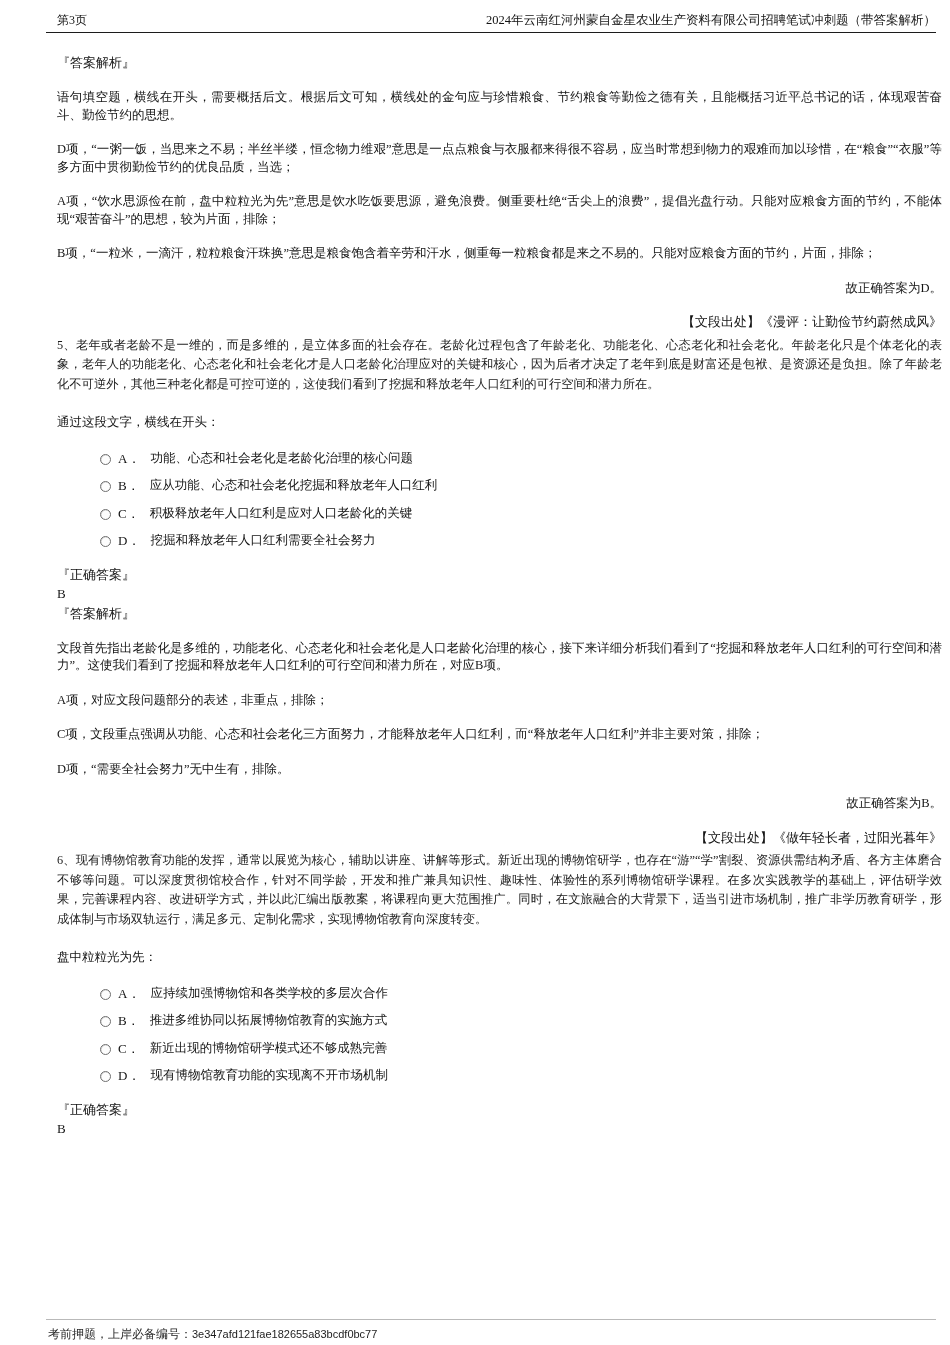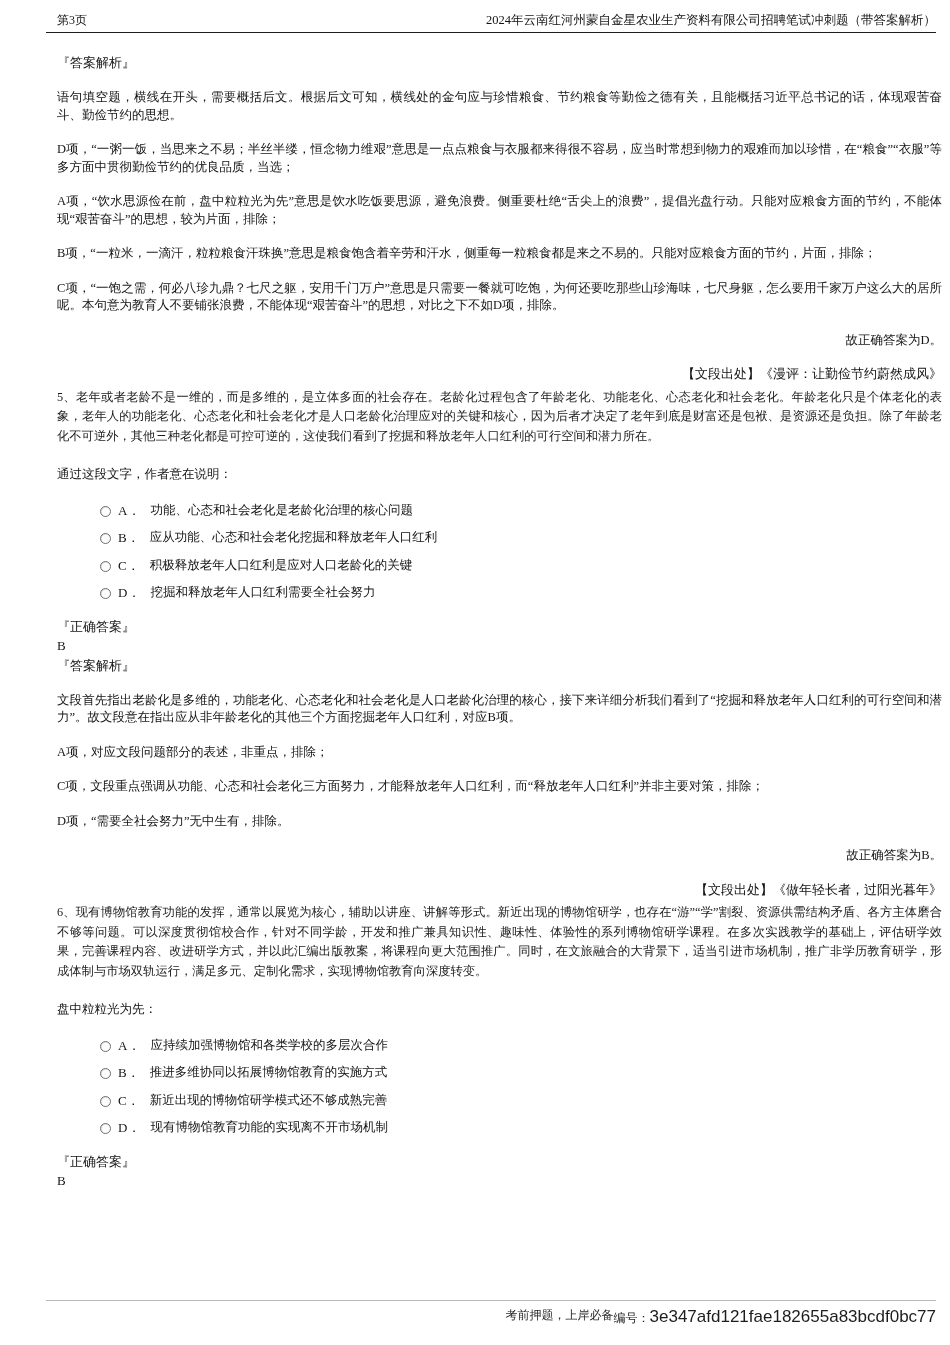--- a/index.html
+++ b/index.html
@@ -38,55 +38,54 @@
     border:1px solid #6f6f6f;background:#fdfdfd;
     box-shadow:inset 0.5px 0.5px 0 #cfcfcf;
     flex:0 0 auto;margin-right:7px;margin-top:2px;
   }
   .letter{font-size:13px;margin-right:10px;}
   .otext{font-size:12.5px;}
   .ansletter{font-size:13px;line-height:18px;text-align:left;margin:1px 0 0 0;}
   .tight{margin-top:11px;}
   
   .footer{
-    position:absolute;left:46px;right:14px;bottom:18px;
+    position:absolute;left:46px;right:14px;bottom:2px;
     border-top:1px solid #b9b9b9;
-    display:flex;justify-content:flex-end;align-items:flex-start;
+    display:flex;justify-content:flex-start;align-items:flex-start;
     padding-top:6px;
   }
   .footer .slogan{font-size:12px;color:#2a2a2a;padding-left:2px;}
   .footer .serial{font-size:12px;color:#1d1d1d;}
   .footer .serial .num{
     font-family:"Liberation Sans","DejaVu Sans",sans-serif;
-    font-size:17px;
+    font-size:11px;
   }
 </style>
 </head>
 <body>
 
 <div class="page">
 
   <div class="header">
     <span class="pageno">第3页</span>
     <span class="title">2024年云南红河州蒙自金星农业生产资料有限公司招聘笔试冲刺题（带答案解析）</span>
   </div>
 
   <div class="content">
 
     <div class="blabel" style="margin-top:10px;">『答案解析』</div>
     <p class="para">语句填空题，横线在开头，需要概括后文。根据后文可知，横线处的金句应与珍惜粮食、节约粮食等勤俭之德有关，且能概括习近平总书记的话，体现艰苦奋斗、勤俭节约的思想。</p>
     <p class="para">D项，“一粥一饭，当思来之不易；半丝半缕，恒念物力维艰”意思是一点点粮食与衣服都来得很不容易，应当时常想到物力的艰难而加以珍惜，在“粮食”“衣服”等多方面中贯彻勤俭节约的优良品质，当选；</p>
     <p class="para">A项，“饮水思源俭在前，盘中粒粒光为先”意思是饮水吃饭要思源，避免浪费。侧重要杜绝“舌尖上的浪费”，提倡光盘行动。只能对应粮食方面的节约，不能体现“艰苦奋斗”的思想，较为片面，排除；</p>
     <p class="para">B项，“一粒米，一滴汗，粒粒粮食汗珠换”意思是粮食饱含着辛劳和汗水，侧重每一粒粮食都是来之不易的。只能对应粮食方面的节约，片面，排除；</p>
-    <p class="para">C项，“一饱之需，何必八珍九鼎？七尺之躯，安用千门万户”意思是只需要一餐就可吃饱，为何还要吃那些山珍海味，七尺身躯，怎么要用千家万户这么大的居所呢。本句意为教育人不要铺张浪费，不能体现“艰苦奋斗”的思想，对比之下不如D项，排除。</p>
     <p class="answerline">故正确答案为D。</p>
     <p class="source">【文段出处】《漫评：让勤俭节约蔚然成风》</p>
 
     <p class="stem">5、老年或者老龄不是一维的，而是多维的，是立体多面的社会存在。老龄化过程包含了年龄老化、功能老化、心态老化和社会老化。年龄老化只是个体老化的表象，老年人的功能老化、心态老化和社会老化才是人口老龄化治理应对的关键和核心，因为后者才决定了老年到底是财富还是包袱、是资源还是负担。除了年龄老化不可逆外，其他三种老化都是可控可逆的，这使我们看到了挖掘和释放老年人口红利的可行空间和潜力所在。</p>
-    <p class="prompt">通过这段文字，作者意在说明：</p>
+    <p class="prompt">通过这段文字，横线在开头：</p>
 
     <div class="options">
       <div class="option">
         <span class="radio"></span>
         <span class="letter">A．</span>
         <span class="otext">功能、心态和社会老化是老龄化治理的核心问题</span>
       </div>
       <div class="option">
         <span class="radio"></span>
         <span class="letter">B．</span>
@@ -101,21 +100,21 @@
         <span class="radio"></span>
         <span class="letter">D．</span>
         <span class="otext">挖掘和释放老年人口红利需要全社会努力</span>
       </div>
     </div>
 
     <div class="blabel tight">『正确答案』</div>
     <div class="ansletter">B</div>
     <div class="blabel" style="margin-top:2px;">『答案解析』</div>
 
-    <p class="para">文段首先指出老龄化是多维的，功能老化、心态老化和社会老化是人口老龄化治理的核心，接下来详细分析我们看到了“挖掘和释放老年人口红利的可行空间和潜力”。故文段意在指出应从非年龄老化的其他三个方面挖掘老年人口红利，对应B项。</p>
+    <p class="para">文段首先指出老龄化是多维的，功能老化、心态老化和社会老化是人口老龄化治理的核心，接下来详细分析我们看到了“挖掘和释放老年人口红利的可行空间和潜力”。这使我们看到了挖掘和释放老年人口红利的可行空间和潜力所在，对应B项。</p>
     <p class="para">A项，对应文段问题部分的表述，非重点，排除；</p>
     <p class="para">C项，文段重点强调从功能、心态和社会老化三方面努力，才能释放老年人口红利，而“释放老年人口红利”并非主要对策，排除；</p>
     <p class="para">D项，“需要全社会努力”无中生有，排除。</p>
     <p class="answerline">故正确答案为B。</p>
     <p class="source">【文段出处】《做年轻长者，过阳光暮年》</p>
 
     <p class="stem">6、现有博物馆教育功能的发挥，通常以展览为核心，辅助以讲座、讲解等形式。新近出现的博物馆研学，也存在“游”“学”割裂、资源供需结构矛盾、各方主体磨合不够等问题。可以深度贯彻馆校合作，针对不同学龄，开发和推广兼具知识性、趣味性、体验性的系列博物馆研学课程。在多次实践教学的基础上，评估研学效果，完善课程内容、改进研学方式，并以此汇编出版教案，将课程向更大范围推广。同时，在文旅融合的大背景下，适当引进市场机制，推广非学历教育研学，形成体制与市场双轨运行，满足多元、定制化需求，实现博物馆教育向深度转变。</p>
     <p class="prompt">盘中粒粒光为先：</p>
 
     <div class="options">

